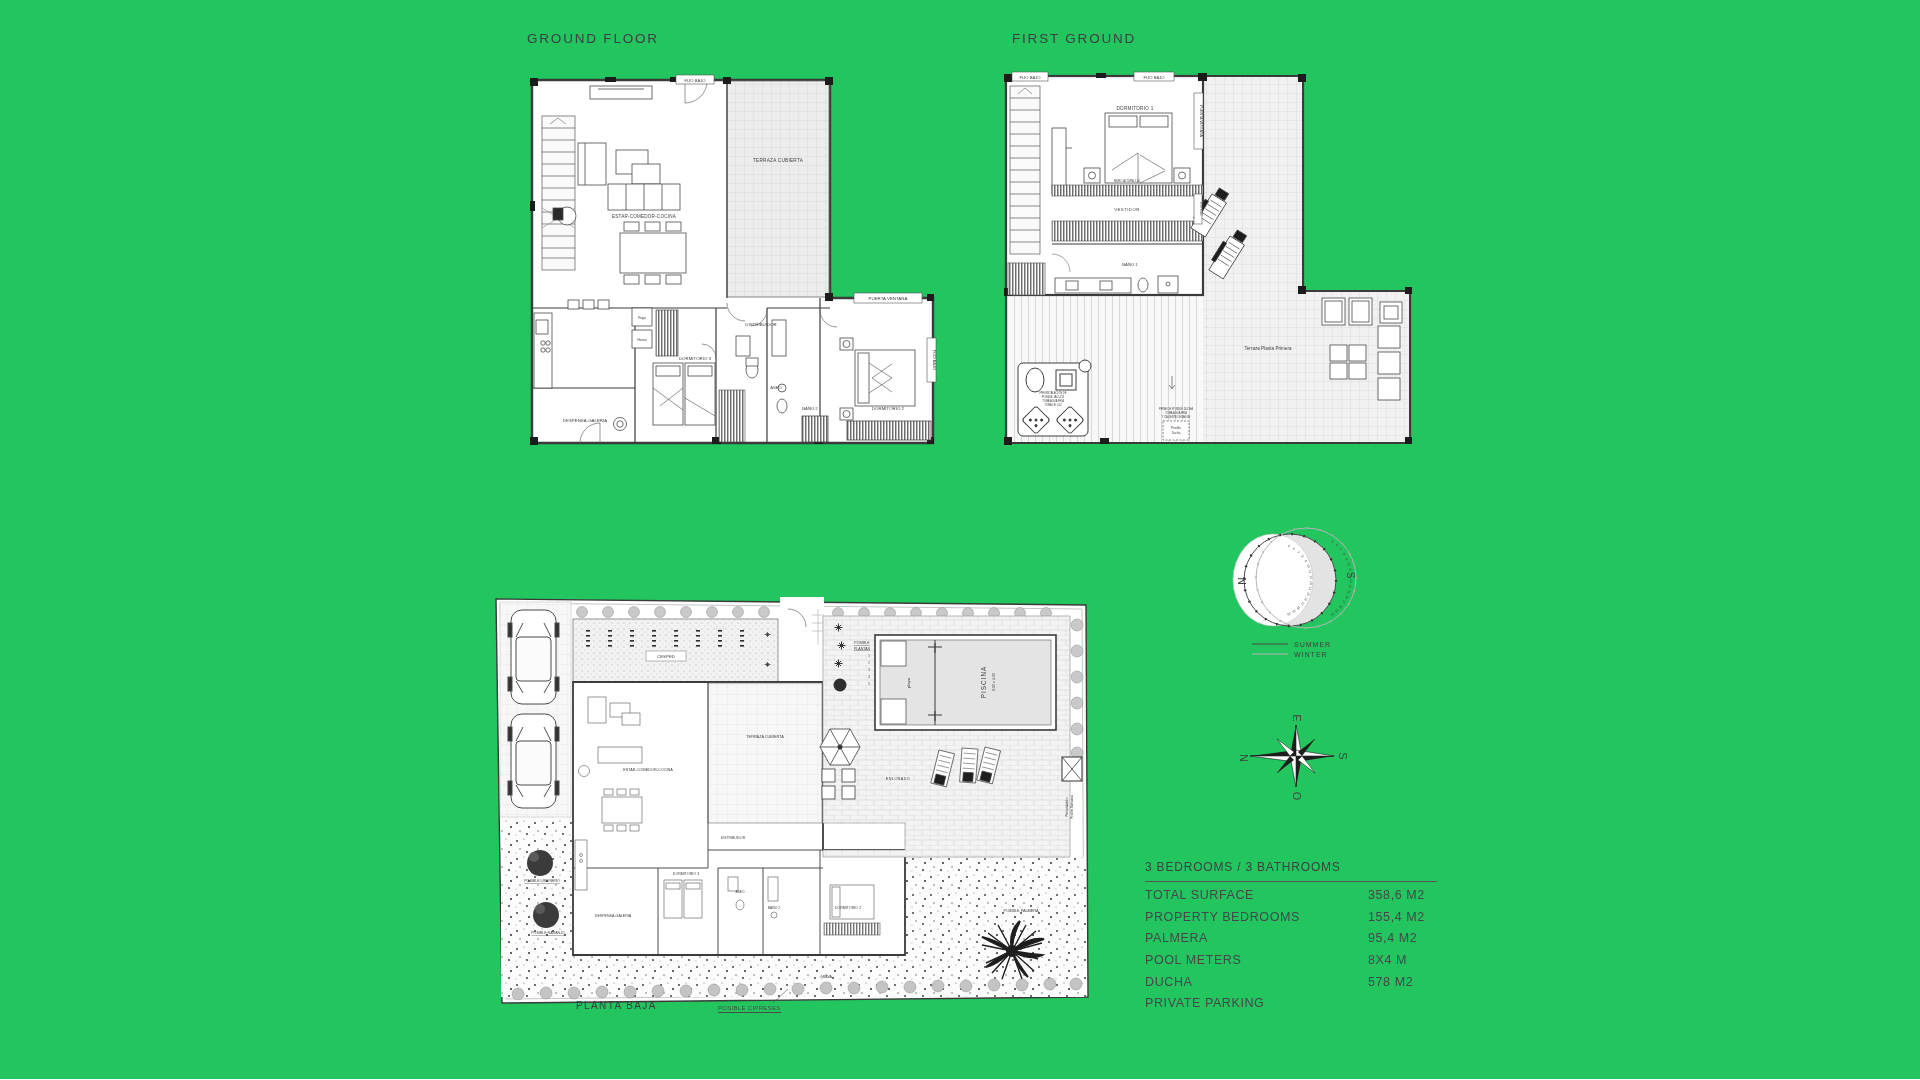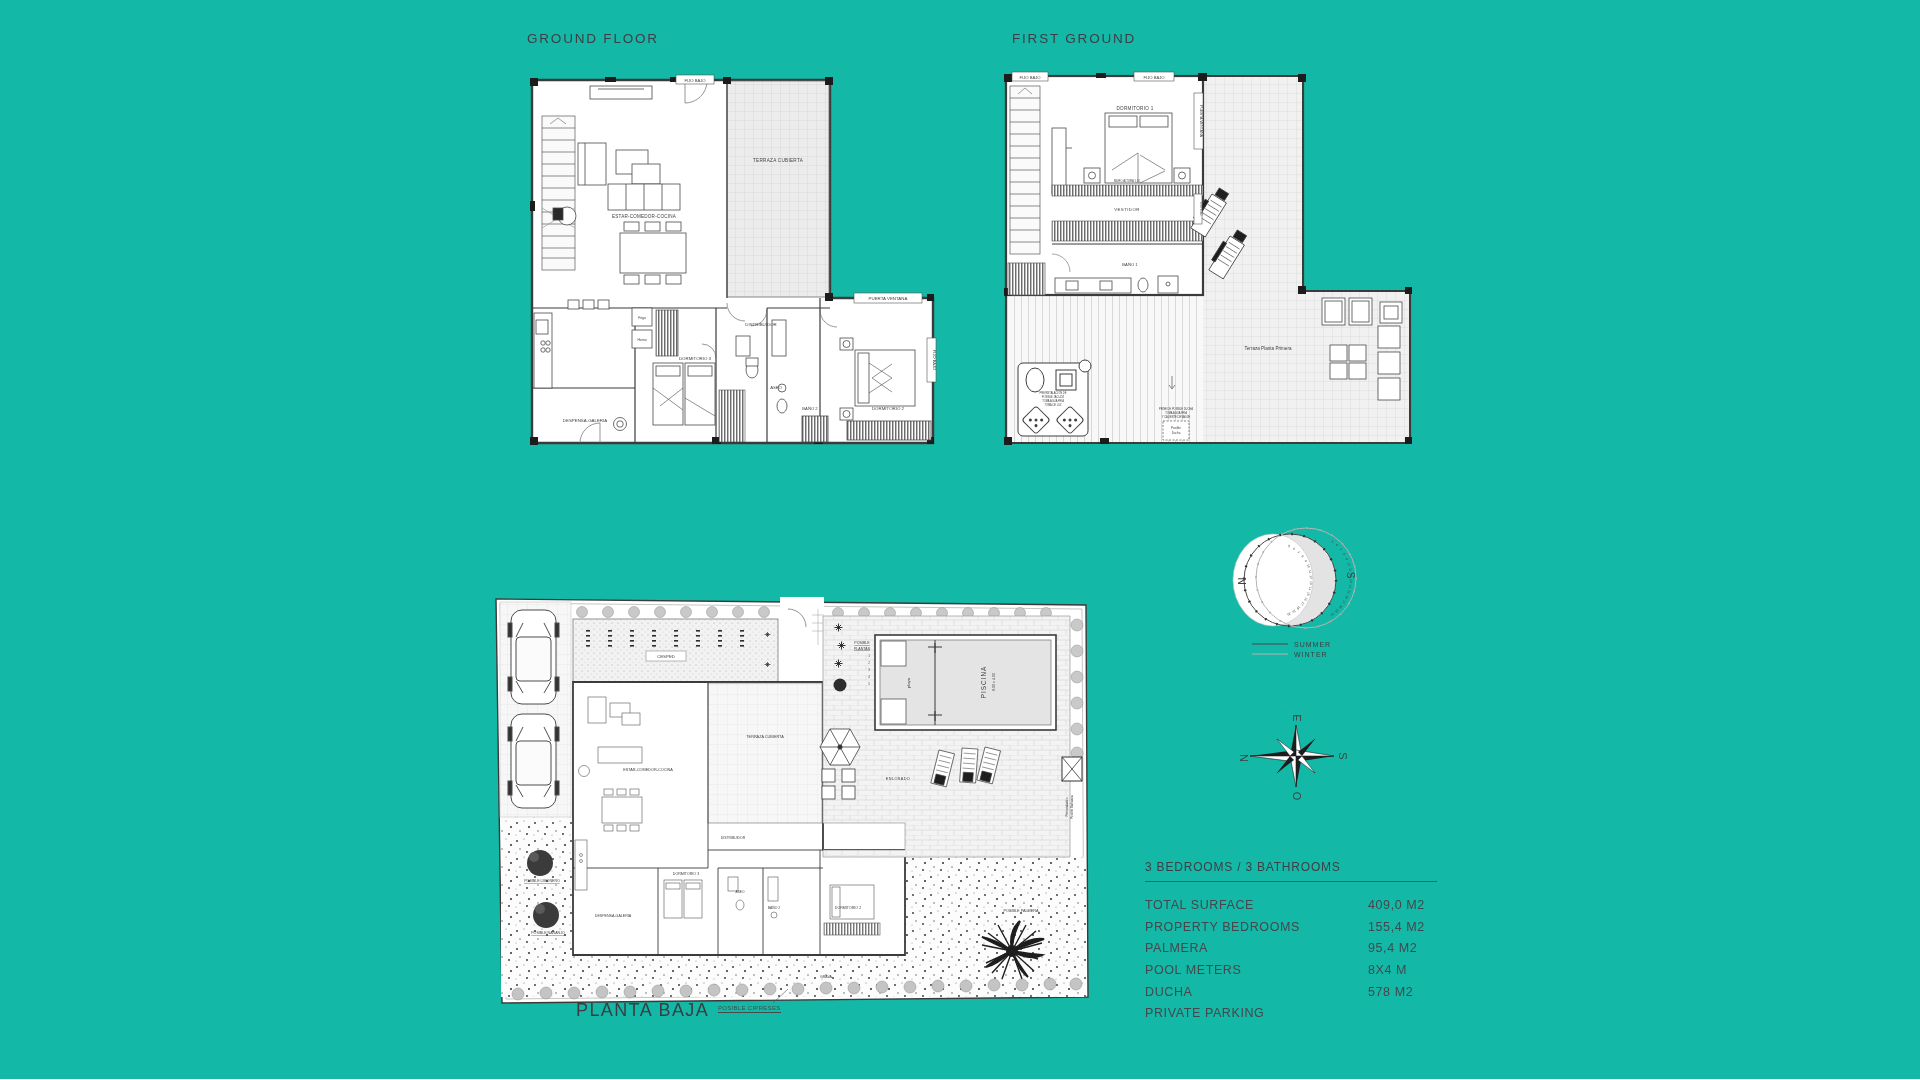--- a/index.html
+++ b/index.html
@@ -1,28 +1,28 @@
 <!DOCTYPE html>
 <html><head>
 <meta charset="utf-8">
 <style>
   html,body{margin:0;padding:0;background:#ffffff;}
-  #canvas{position:relative;width:1920px;height:1079px;background:#14b8a6;overflow:hidden;
+  #canvas{position:relative;width:1920px;height:1079px;background:#22c55e;overflow:hidden;
           font-family:"Liberation Sans", sans-serif;color:#3f3f45;}
   .plan-title{position:absolute;font-size:13.5px;letter-spacing:1.8px;color:#3e3e46;font-weight:400;}
   svg{position:absolute;}
   svg text{font-family:"Liberation Sans", sans-serif;fill:#3f3f3f;}
   .specs{position:absolute;left:1145px;top:860px;width:292px;}
   .specs-header{font-size:12px;letter-spacing:0.8px;color:#3f3f45;padding-bottom:7px;
                 border-bottom:1.2px solid #555;}
-  .specs-rows{margin-top:16px;}
+  .specs-rows{margin-top:6px;}
   .spec-row{position:relative;height:21.7px;font-size:12.5px;letter-spacing:0.6px;color:#46464c;}
   .spec-label{position:absolute;left:0;top:0;}
   .spec-value{position:absolute;left:223px;top:0;}
-  .pb-title{position:absolute;left:576px;top:1000px;font-size:18px;letter-spacing:1.4px;color:#3c3c42;}
+  .pb-title{position:absolute;left:576px;top:1000px;font-size:10px;letter-spacing:1.4px;color:#3c3c42;}
   .cipreses{position:absolute;left:718px;top:1005px;font-size:6px;letter-spacing:0.3px;color:#4a4a4a;
             border-bottom:0.8px solid #4a4a4a;padding-bottom:1px;}
 </style>
 </head>
 <body>
 
 <div id="canvas">
 
   <div class="plan-title" style="left:527px;top:31px;">GROUND FLOOR</div>
   <div class="plan-title" style="left:1012px;top:31px;">FIRST GROUND</div>
@@ -728,21 +728,21 @@
       <text x="0" y="0" transform="translate(112,51) rotate(90)" dominant-baseline="middle">S</text>
       <text x="0" y="0" transform="translate(66,91) rotate(90)" dominant-baseline="middle">O</text>
     </g>
   </svg>
 
   <div class="specs">
     <div class="specs-header">3 BEDROOMS / 3 BATHROOMS</div>
     <div class="specs-rows">
       <div class="spec-row">
         <span class="spec-label">TOTAL SURFACE</span>
-        <span class="spec-value">409,0 M2</span>
+        <span class="spec-value">358,6 M2</span>
       </div>
       <div class="spec-row">
         <span class="spec-label">PROPERTY BEDROOMS</span>
         <span class="spec-value">155,4 M2</span>
       </div>
       <div class="spec-row">
         <span class="spec-label">PALMERA</span>
         <span class="spec-value">95,4 M2</span>
       </div>
       <div class="spec-row">

